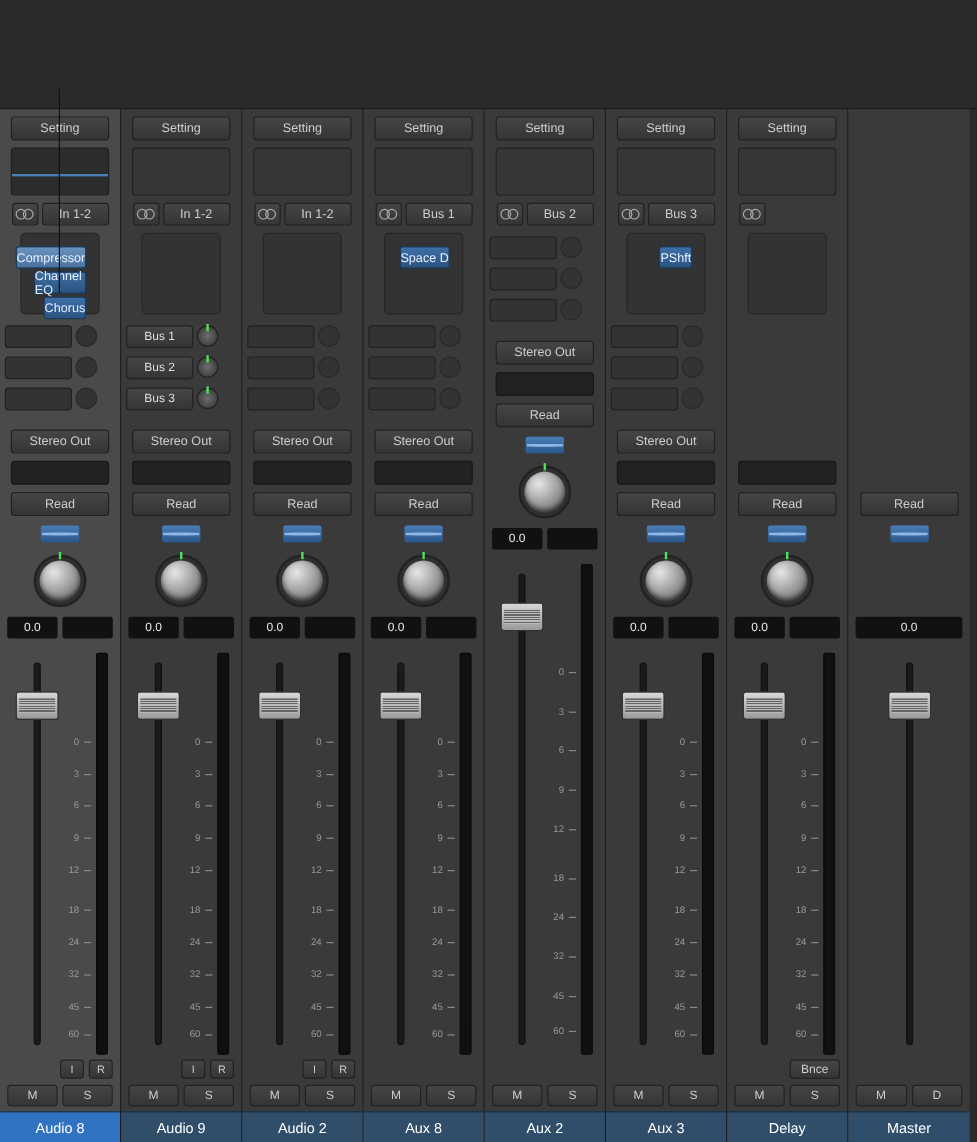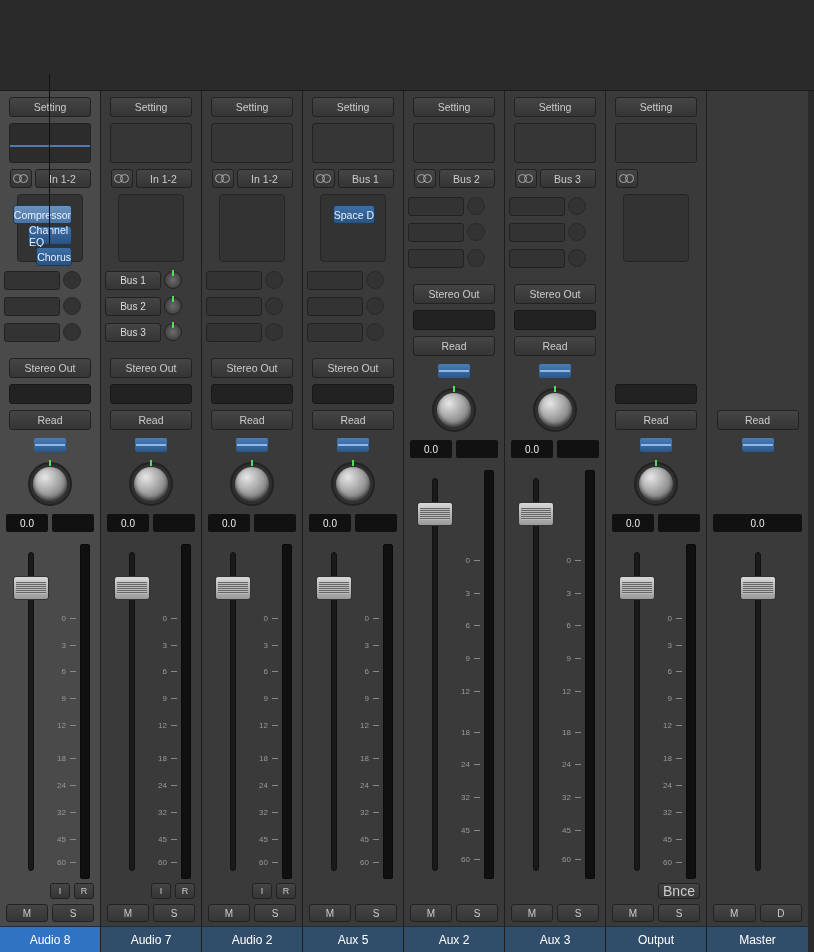--- a/index.html
+++ b/index.html
@@ -75,21 +75,21 @@
 
 .meter { width:10px; background:#101010; border:1px solid #0a0a0a; border-radius:2px; }
 
 .below-fader { padding: 0 6px; }
 .ir-row { display:flex; gap:4px; justify-content:flex-end; height:18px; margin-bottom:3px; }
 .ir-row .btn { width:20px; height:16px; font-size:9px; }
 .ir-row.spacer { visibility:hidden; }
 .ms-row { display:flex; gap:4px; height:20px; margin-bottom:2px; }
 .ms-row .btn { flex:1; height:18px; font-size:10px; }
 .bnce-row { display:flex; gap:4px; justify-content:flex-end; height:18px; margin-bottom:3px;}
-.bnce-row .btn { width:42px; height:16px; font-size:14px; }
+.bnce-row .btn { width:42px; height:16px; font-size:10px; }
 
 .name-bar { height: 26px; display:flex; align-items:center; justify-content:center; font-size:12px; color:#fff; background:#304d6a; border-top:1px solid #1a2c3d; }
 .name-bar.selected { background:#2f73c2; }
 </style>
 </head>
 <body>
 
 <div class="callout-area">
   <div class="callout-line"></div>
 </div>
@@ -244,21 +244,21 @@
       <div class="below-fader">
         <div class="ir-row">
           <div class="btn">I</div>
           <div class="btn">R</div>
         </div>
         <div class="ms-row">
           <div class="btn">M</div>
           <div class="btn">S</div>
         </div>
       </div>
-      <div class="name-bar">Audio 7</div>
+      <div class="name-bar">Audio 9</div>
     </div>
     <div class="strip">
       <div class="btn setting">Setting</div>
       <div class="eq-display blank"></div>
       <div class="row input-row">
         <div class="stereo-icon"></div>
         <div class="btn lbl" style="width: 56px;">In 1-2</div>
       </div>
       <div class="inserts-block"></div>
       <div class="sends-block">
@@ -397,21 +397,21 @@
       </div>
       <div class="below-fader">
         <div class="ir-row spacer">
           <div class="btn">.</div>
         </div>
         <div class="ms-row">
           <div class="btn">M</div>
           <div class="btn">S</div>
         </div>
       </div>
-      <div class="name-bar">Aux 5</div>
+      <div class="name-bar">Aux 8</div>
     </div>
     <div class="strip">
       <div class="btn setting">Setting</div>
       <div class="eq-display blank"></div>
       <div class="row input-row">
         <div class="stereo-icon"></div>
         <div class="btn lbl" style="width: 56px;">Bus 2</div>
       </div>
       <div class="sends-block">
         <div class="send-row">
@@ -480,20 +480,23 @@
       </div>
       <div class="name-bar">Aux 2</div>
     </div>
     <div class="strip">
       <div class="btn setting">Setting</div>
       <div class="eq-display blank"></div>
       <div class="row input-row">
         <div class="stereo-icon"></div>
         <div class="btn lbl" style="width: 56px;">Bus 3</div>
       </div>
+      <div class="inserts-block">
+        <div class="insert-slot">PShft</div>
+      </div>
       <div class="sends-block">
         <div class="send-row">
           <div class="send-label empty"></div>
           <div class="send-circle"></div>
         </div>
         <div class="send-row">
           <div class="send-label empty"></div>
           <div class="send-circle"></div>
         </div>
         <div class="send-row">
@@ -620,21 +623,21 @@
       </div>
       <div class="below-fader">
         <div class="bnce-row">
           <div class="btn">Bnce</div>
         </div>
         <div class="ms-row">
           <div class="btn">M</div>
           <div class="btn">S</div>
         </div>
       </div>
-      <div class="name-bar">Output</div>
+      <div class="name-bar">Delay</div>
     </div>
     <div class="strip master">
       <div style="height: 26px;"></div>
       <div style="height: 46px;"></div>
       <div style="height: 25px;"></div>
       <div style="height: 74px;"></div>
       <div class="sends-block" style="visibility: hidden;">
         <div class="send-row">
           <div class="send-label empty"></div>
           <div class="send-circle"></div>

